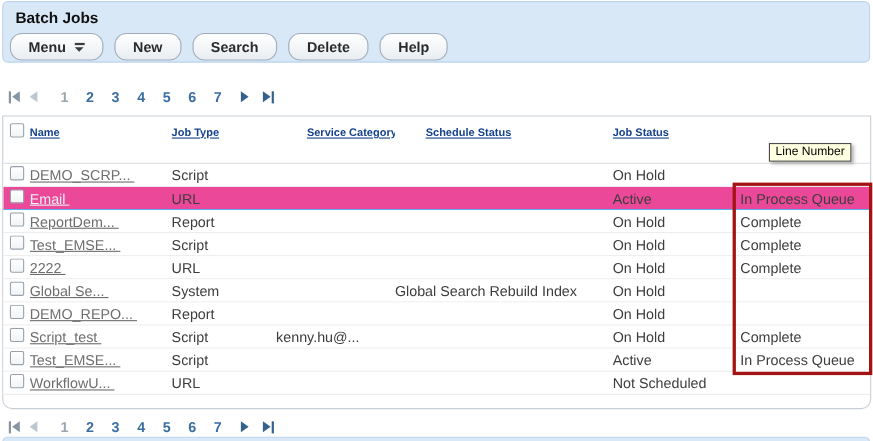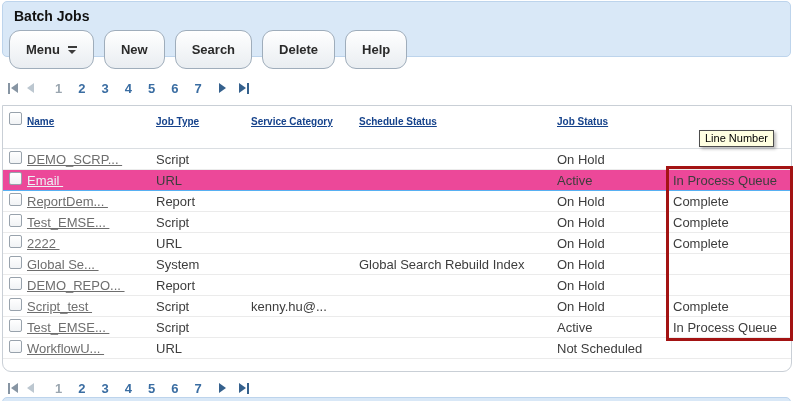--- a/index.html
+++ b/index.html
@@ -5,21 +5,21 @@
   * { margin:0; padding:0; box-sizing:border-box; }
   html,body { width:794px; height:401px; background:#fff;
     font-family:"Liberation Sans", sans-serif; overflow:hidden; }
   .page { position:relative; width:794px; height:401px; }
 
   
   .panel { position:absolute; left:2px; top:1px; width:789px; height:56px;
     background:#d9e8f7; border:1px solid #bdd4ec; border-radius:5px; }
   .title { position:absolute; left:11px; top:6px; font-size:14px; font-weight:bold; color:#111; }
   .btnrow { position:absolute; left:6px; top:28px; display:flex; gap:10px; }
-  .btn { height:39px; padding:0 16px; display:flex; align-items:center; gap:8px;
+  .btn { height:25px; padding:0 16px; display:flex; align-items:center; gap:8px;
     background:linear-gradient(#ffffff,#e9edf1); border:1px solid #9fadbb;
     border-radius:11px; font-family:"Liberation Sans",sans-serif;
     font-size:13px; font-weight:bold; color:#2a2a2a; cursor:pointer; white-space:nowrap; }
   .menu-glyph { display:inline-flex; flex-direction:column; align-items:center; gap:2px; }
   .menu-glyph .mbar { width:9px; height:2px; background:#3c3c3c; }
   .menu-glyph .mtri { width:0; height:0; border-left:4px solid transparent;
     border-right:4px solid transparent; border-top:4px solid #3c3c3c; }
 
   
   .pager { position:absolute; left:8px; display:flex; align-items:center; height:16px; }
@@ -38,21 +38,21 @@
     text-decoration:none; cursor:pointer; }
   .pg.current { color:#9ba6b0; cursor:default; }
 
   
   .grid { position:absolute; left:2px; top:105px; width:790px; height:267px;
     border:1px solid #c9cfd6; border-radius:0 0 9px 9px; background:#fff; overflow:hidden; }
   .cols { display:grid; grid-template-columns:24px 129px 95px 108px 198px 116px 1fr; }
   .ghead { padding-top:5px; height:43px; border-bottom:1px solid #dadee2; align-items:start; }
   .hlink { font-size:10px; font-weight:bold; color:#15428b; text-decoration:underline;
     cursor:pointer; line-height:16px; }
-  .hwrap .hlink { display:inline-block; width:74px; }
+  .hwrap .hlink { display:inline-block; width:74px;margin-left:28px; }
   .cb { appearance:none; -webkit-appearance:none; width:13px; height:13px; margin-left:6px;
     border:1px solid #98a2ac; border-radius:2px; background:linear-gradient(#fff,#f1f3f5); cursor:pointer; }
   .ghead .cb { margin-top:1px; }
   .grow { height:21px; align-items:center; font-size:13px; color:#3d3d3d;
     border-bottom:1px solid #ebebeb; background:#fff; }
   .grow.selected { background:#ec4899; border-bottom-color:#57b0f2; }
   .cell { white-space:nowrap; overflow:hidden; }
   .namelink { color:#6e6e6e; text-decoration:underline; cursor:pointer; white-space:pre; }
   .grow.selected .namelink { color:#ecf1f5; }
 

